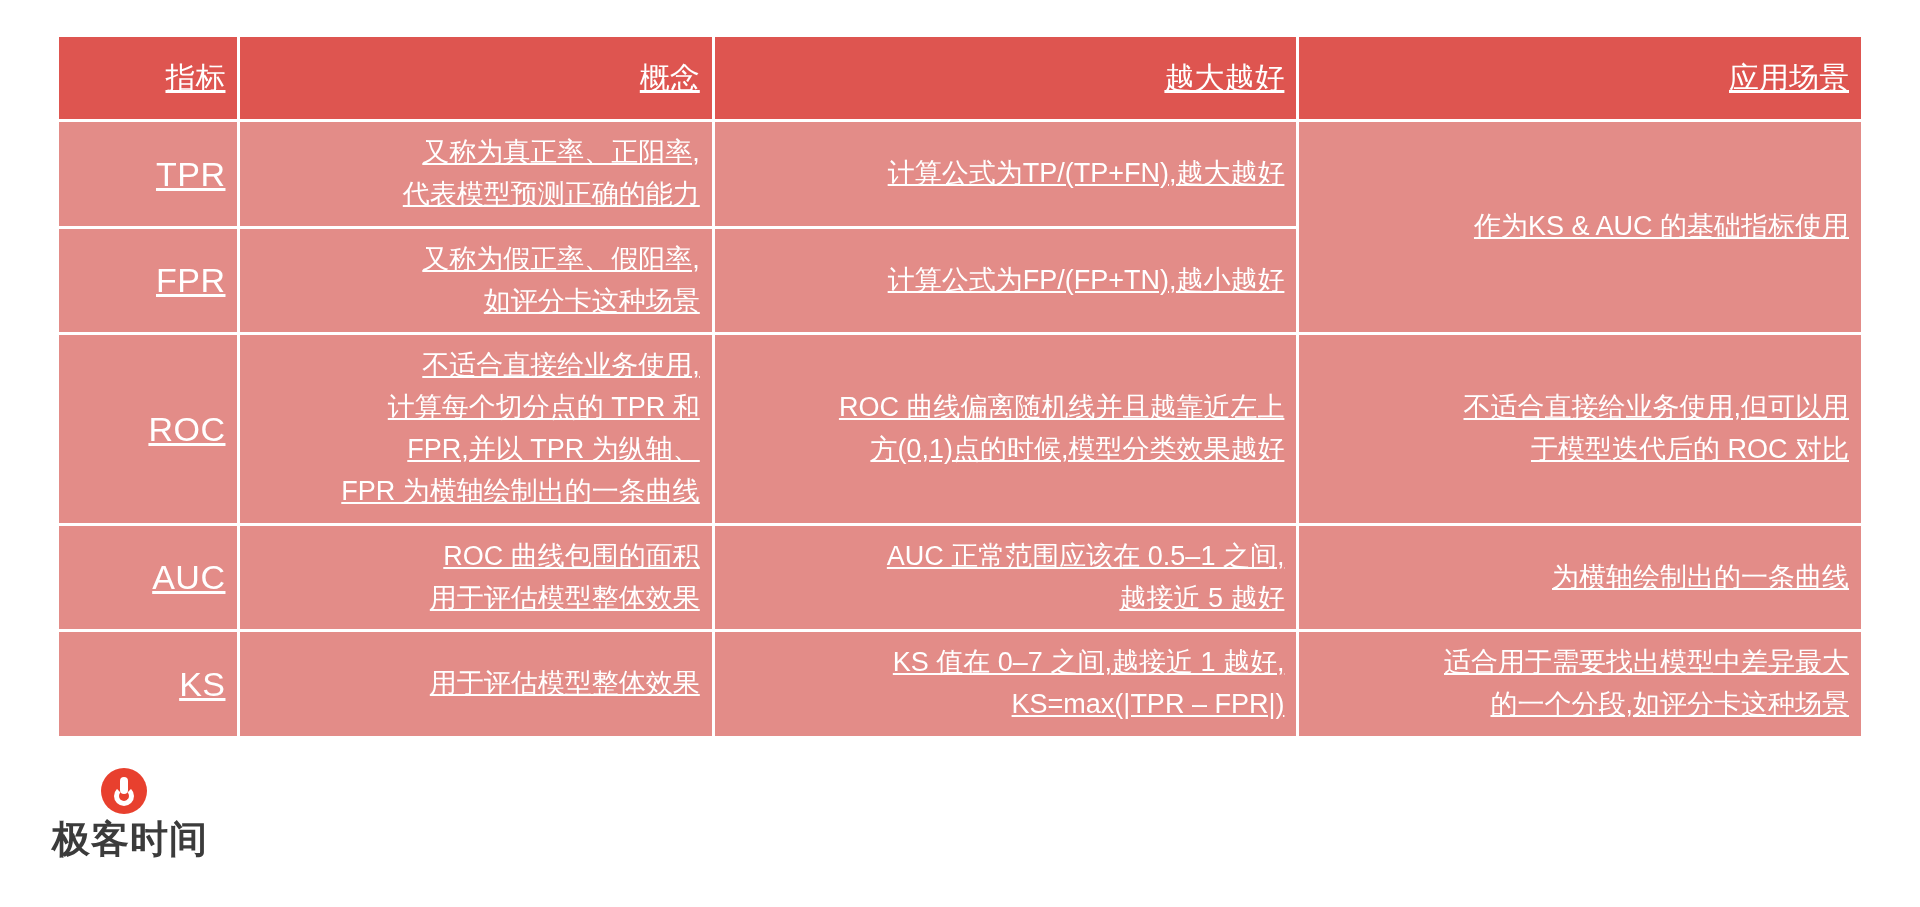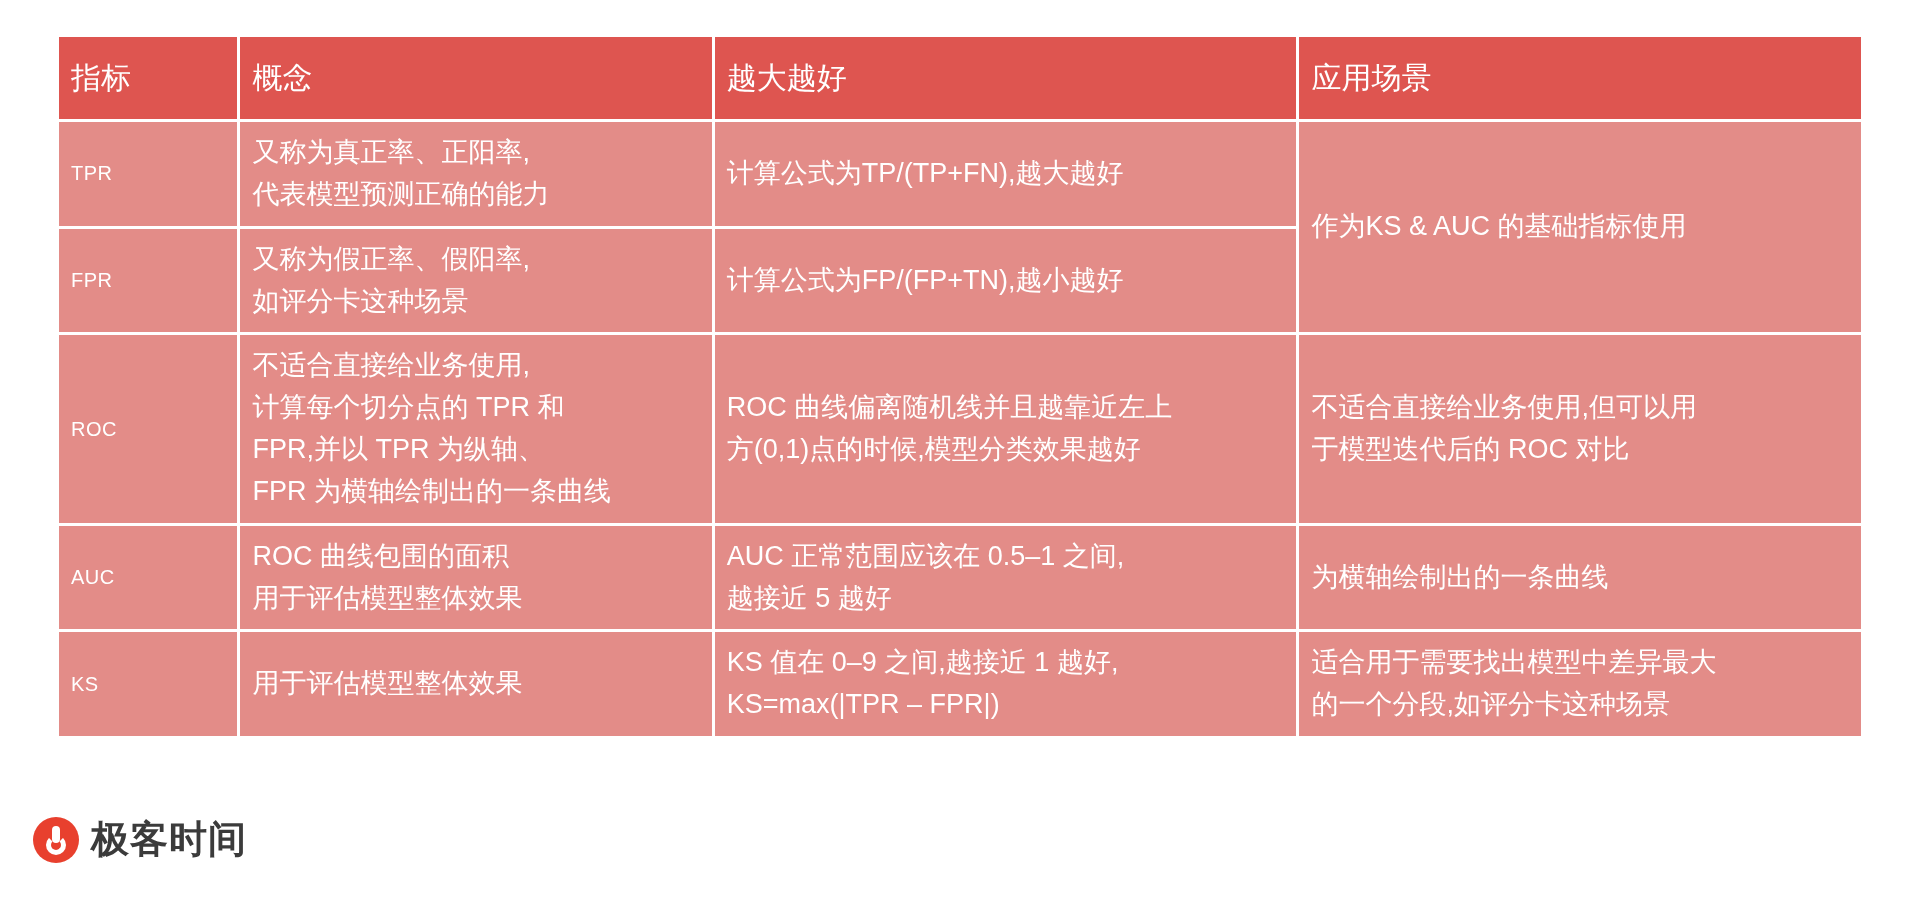--- a/index.html
+++ b/index.html
@@ -22,56 +22,58 @@
     padding: 34px 56px 0 56px;
   }
   table.metrics {
     border-collapse: separate;
     border-spacing: 3px;
     width: 1808px;
     table-layout: fixed;
   }
   table.metrics th, table.metrics td {
     padding: 10px 12px;
-    text-align: left;
+    text-align: right;
     vertical-align: middle;
     line-height: 1.55;
     font-weight: normal;
+    text-decoration: underline;
   }
   thead th {
     background: #de5550;
     color: #ffffff;
     font-size: 30px;
     font-weight: bold;
     height: 62px;
     padding: 8px 10px;
   }
   tbody td {
     background: #e38c88;
     color: #ffffff;
     font-size: 27px;
   }
   td.metric-name {
-    font-size: 20px;
+    font-size: 34px;
     font-weight: bold;
     letter-spacing: 0.5px;
   }
   .col-metric { width: 178px; }
   .col-concept { width: 470px; }
   .col-criteria { width: 580px; }
   .col-scene { width: 560px; }
 
   .cell-line { display: block; }
 
   .logo-area {
     position: absolute;
-    left: 33px;
+    left: 52px;
     bottom: 42px;
     display: flex;
     align-items: center;
+    flex-direction: column;
   }
   .logo-mark {
     width: 46px;
     height: 46px;
     border-radius: 50%;
     background: #e8402e;
     position: relative;
     margin-right: 12px;
     flex: none;
   }
@@ -185,21 +187,21 @@
           <span class="cell-line">为横轴绘制出的一条曲线</span>
         </td>
       </tr>
 
       <tr>
         <td class="metric-name">KS</td>
         <td>
           <span class="cell-line">用于评估模型整体效果</span>
         </td>
         <td>
-          <span class="cell-line">KS 值在 0–9 之间,越接近 1 越好,</span>
+          <span class="cell-line">KS 值在 0–7 之间,越接近 1 越好,</span>
           <span class="cell-line">KS=max(|TPR – FPR|)</span>
         </td>
         <td>
           <span class="cell-line">适合用于需要找出模型中差异最大</span>
           <span class="cell-line">的一个分段,如评分卡这种场景</span>
         </td>
       </tr>
 
     </tbody>
   </table>

